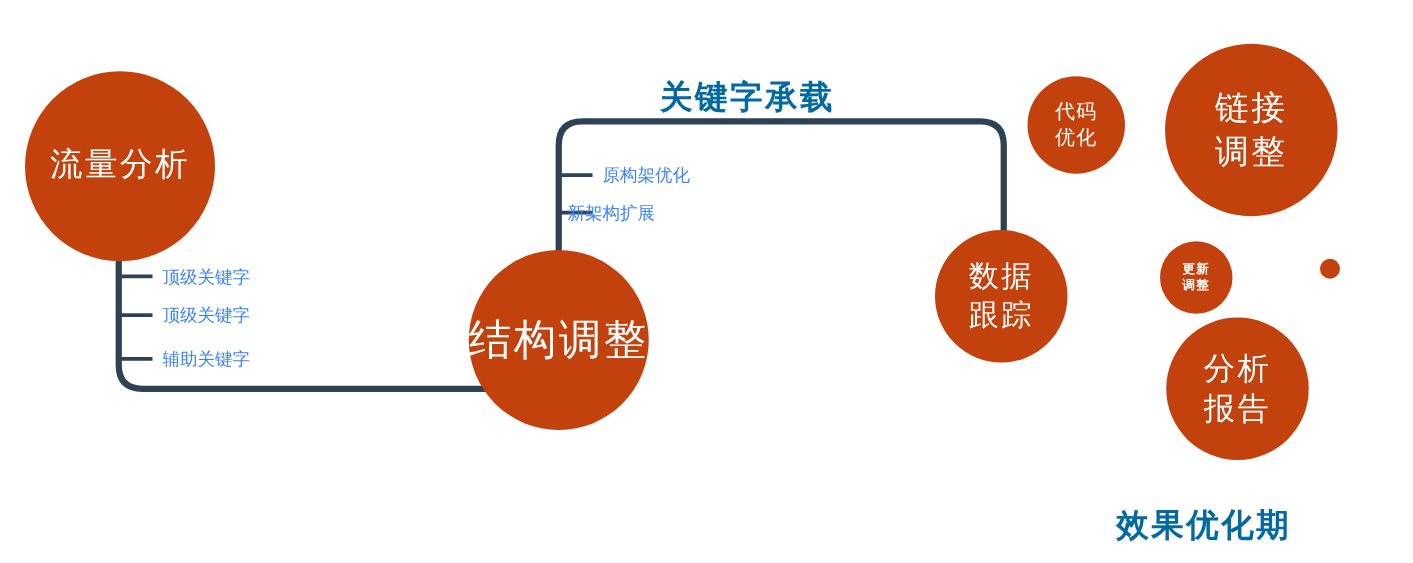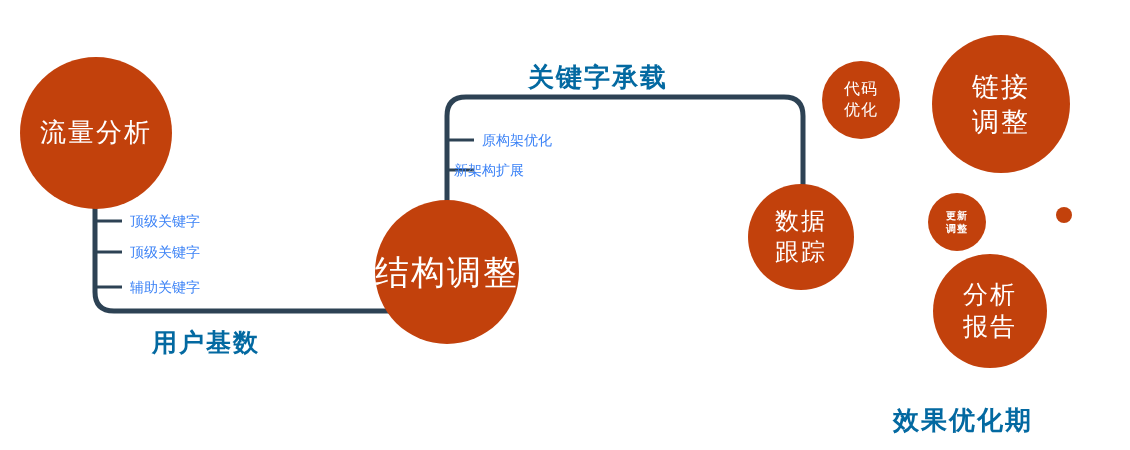--- a/index.html
+++ b/index.html
@@ -112,17 +112,16 @@
     <span>分析</span>
     <span>报告</span>
   </div>
 
   <div class="tick-label tick-t1">顶级关键字</div>
   <div class="tick-label tick-t2">顶级关键字</div>
   <div class="tick-label tick-t3">辅助关键字</div>
   <div class="tick-label tick-s1">原构架优化</div>
   <div class="tick-label tick-s2">新架构扩展</div>
 
-  <div class="edge-label label-user-base">用户基数</div>
   <div class="edge-label label-keyword">关键字承载</div>
   <div class="edge-label label-effect">效果优化期</div>
 
 </div>
 
 </body></html>

